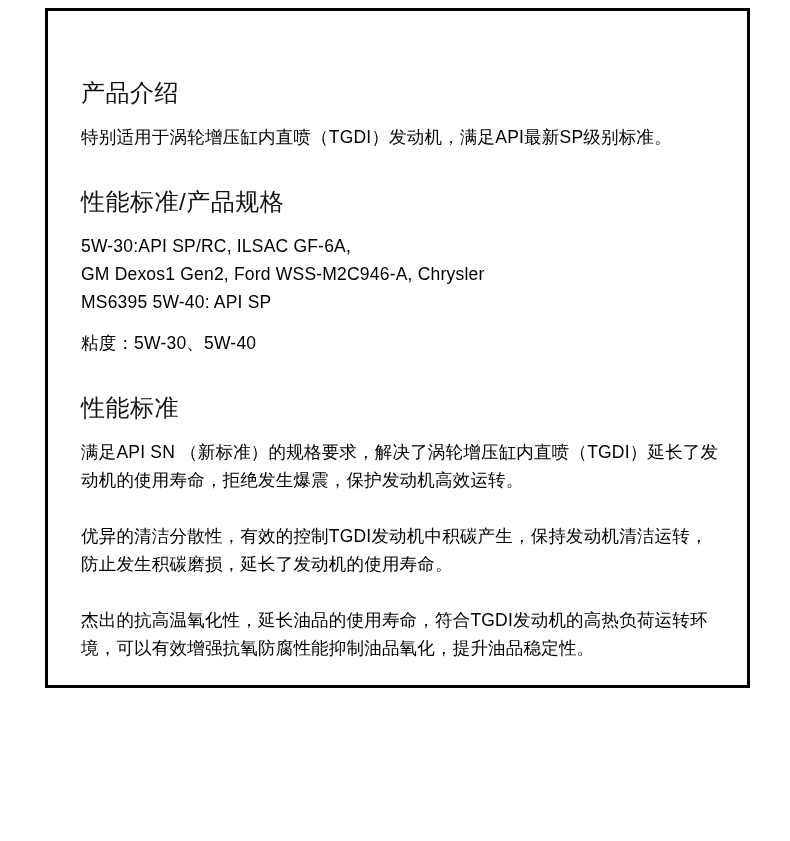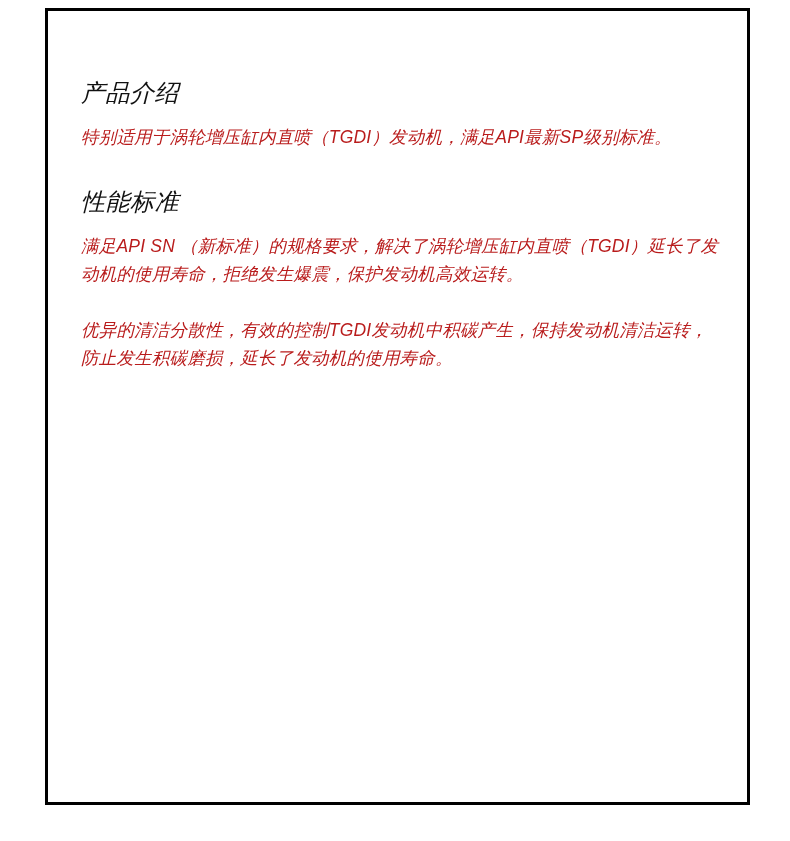--- a/index.html
+++ b/index.html
@@ -13,25 +13,24 @@
     position: relative;
     font-family: "Liberation Sans", "DejaVu Sans", sans-serif;
     color: #111111;
     overflow: hidden;
   }
   .doc-frame {
     position: absolute;
     left: 45px;
     top: 8px;
     width: 705px;
-    height: 797px;
+    height: 680px;
     border: 3px solid #000000;
     box-sizing: border-box;
     background: #ffffff;
-    font-style: italic;
   }
   .doc-content {
     position: absolute;
     left: 33px;
     top: 65px;
     right: 28px;
   }
   .section {
     margin: 0 0 34px 0;
   }
@@ -40,21 +39,21 @@
     line-height: 34px;
     font-weight: 500;
     color: #111111;
     margin: 0 0 13px 0;
     letter-spacing: 0.5px;
   }
   .section-paragraph {
     font-size: 17.5px;
     line-height: 28px;
     font-weight: 400;
-    color: #b91c1c;
+    color: #000000;
     margin: 0;
     white-space: pre-line;
     letter-spacing: 0.2px;
   }
   .section-paragraph + .section-paragraph {
     margin-top: 28px;
   }
   .section-paragraph.tight-gap {
     margin-top: 13px;
   }
@@ -66,21 +65,29 @@
   <div class="doc-content">
 
     <div class="section">
       <div class="section-heading">产品介绍</div>
       <p class="section-paragraph">特别适用于涡轮增压缸内直喷（TGDI）发动机，满足API最新SP级别标准。</p>
     </div>
 
     <div class="section">
     </div>
 
+    <div class="section">
+      <div class="section-heading">性能标准/产品规格</div>
+      <p class="section-paragraph">5W-30:API SP/RC, ILSAC GF-6A,
+GM Dexos1 Gen2, Ford WSS-M2C946-A, Chrysler
+MS6395 5W-40: API SP</p>
+      <p class="section-paragraph tight-gap">粘度：5W-30、5W-40</p>
+    </div>
 
     <div class="section">
       <div class="section-heading">性能标准</div>
       <p class="section-paragraph">满足API SN （新标准）的规格要求，解决了涡轮增压缸内直喷（TGDI）延长了发动机的使用寿命，拒绝发生爆震，保护发动机高效运转。</p>
       <p class="section-paragraph">优异的清洁分散性，有效的控制TGDI发动机中积碳产生，保持发动机清洁运转，防止发生积碳磨损，延长了发动机的使用寿命。</p>
+      <p class="section-paragraph">杰出的抗高温氧化性，延长油品的使用寿命，符合TGDI发动机的高热负荷运转环境，可以有效增强抗氧防腐性能抑制油品氧化，提升油品稳定性。</p>
     </div>
 
   </div>
 </div>
 
 </body></html>

